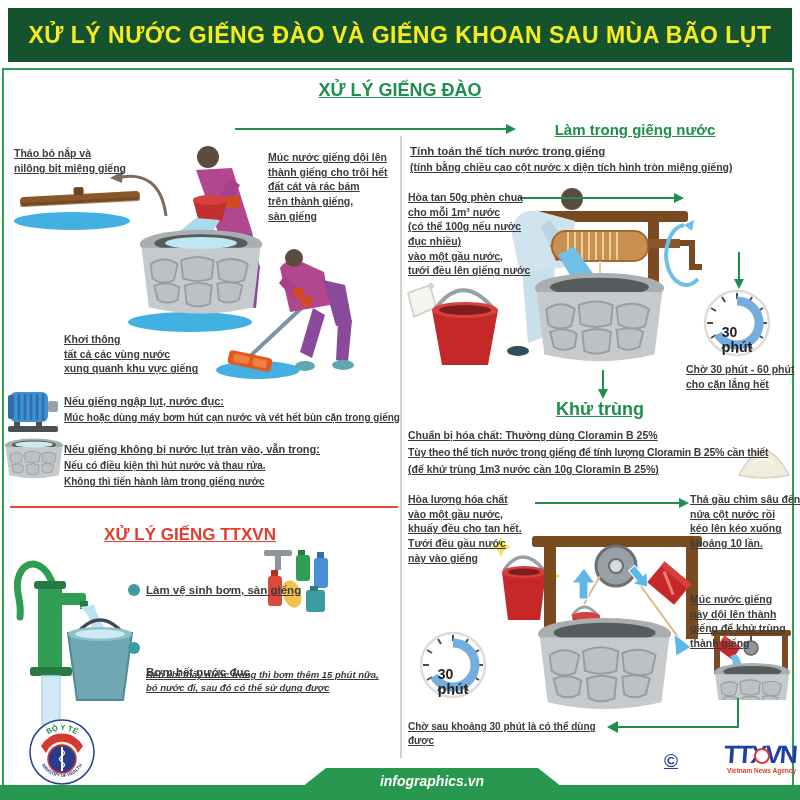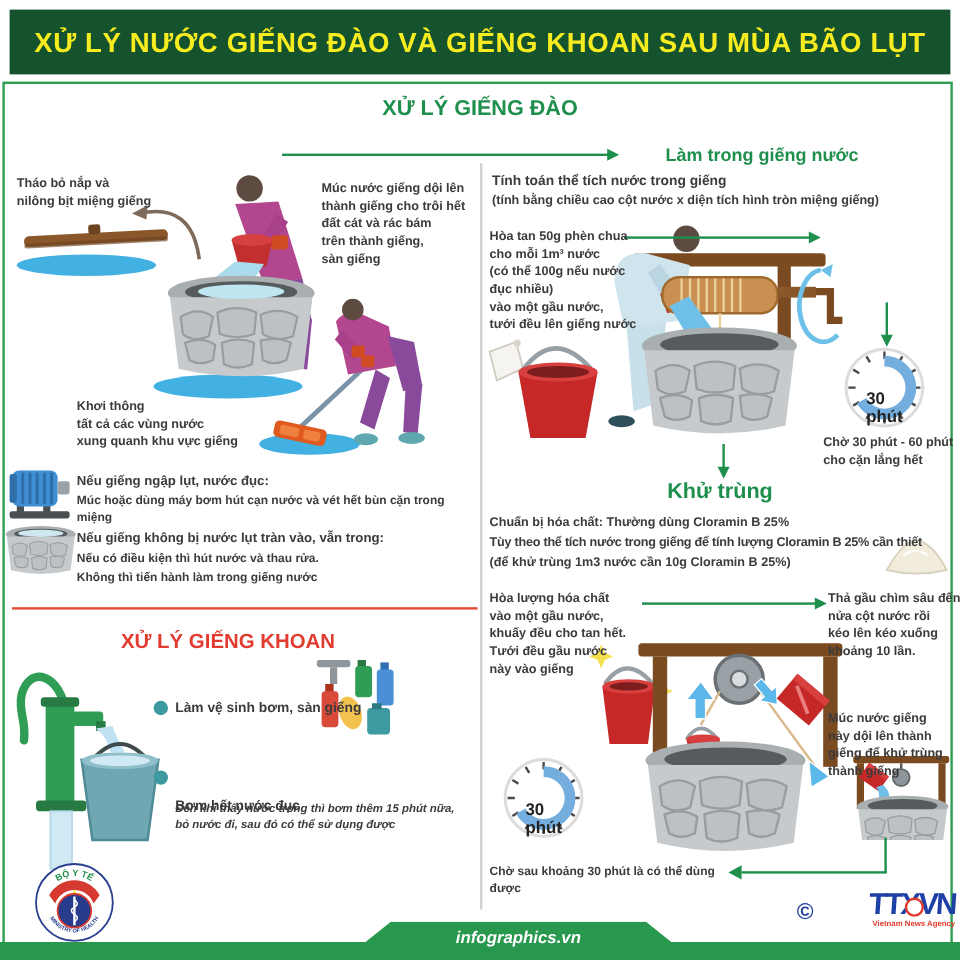--- a/index.html
+++ b/index.html
@@ -1,19 +1,19 @@
 <!DOCTYPE html>
 <html><head>
 <meta charset="utf-8">
 <style>
   html,body{margin:0;padding:0;background:#fff;}
   .page{position:relative;width:800px;height:800px;background:#fff;overflow:hidden;
         font-family:"Liberation Sans","DejaVu Sans",sans-serif;color:#3b3b3b;}
   .abs{position:absolute;}
-  .t{position:absolute;font-weight:bold;font-size:10.5px;line-height:1.4;color:#3b3b3b;white-space:pre-line;}
+  .t{position:absolute;font-weight:bold;font-size:10.5px;line-height:1.4;color:#3b3b3b;white-space:pre-line;text-decoration:underline;}
   .green{color:#1e8f4c;}
   .redtxt{color:#e23b2f;}
   .ctr{text-align:center;}
   .ital{font-style:italic;}
   .header{position:absolute;left:8px;top:8px;width:784px;height:54px;background:#14532d;
           display:flex;align-items:center;justify-content:center;}
   .header-title{color:#f7ec1f;font-weight:bold;font-size:23px;letter-spacing:.5px;text-align:center;}
   .frame{position:absolute;left:2px;top:68px;width:792px;height:720px;border:2px solid #2f9e52;box-sizing:border-box;}
   .divider-v{position:absolute;left:400px;top:136px;width:1.5px;height:622px;background:#d2d2d2;}
   .divider-red{position:absolute;left:10px;top:506px;width:388px;height:2px;background:#e24b36;}
@@ -298,27 +298,27 @@
 đất cát và rác bám
 trên thành giếng,
 sàn giếng</div>
   <div class="t" style="left:14px;top:146px;width:145px;">Tháo bỏ nắp và
 nilông bịt miệng giếng</div>
   <div class="t" style="left:64px;top:332px;width:175px;">Khơi thông
 tất cả các vùng nước
 xung quanh khu vực giếng</div>
 
   <div class="t" style="left:64px;top:394px;width:330px;font-size:11px;">Nếu giếng ngập lụt, nước đục:</div>
-  <div class="t" style="left:64px;top:411px;width:336px;font-size:10px;">Múc hoặc dùng máy bơm hút cạn nước và vét hết bùn cặn trong miệng</div>
+  <div class="t" style="left:64px;top:411px;width:336px;font-size:10px;">Múc hoặc dùng máy bơm hút cạn nước và vét hết bùn cặn trong giếng</div>
 
   <div class="t" style="left:64px;top:442px;width:336px;font-size:11px;">Nếu giếng không bị nước lụt tràn vào, vẫn trong:</div>
   <div class="t" style="left:64px;top:459px;width:336px;font-size:10px;">Nếu có điều kiện thì hút nước và thau rửa.</div>
   <div class="t" style="left:64px;top:475px;width:368px;font-size:10px;">Không thì tiến hành làm trong giếng nước</div>
 
-  <div class="t redtxt ctr" style="left:20px;top:523px;width:340px;font-size:17px;">XỬ LÝ GIẾNG KHOAN</div>
+  <div class="t redtxt ctr" style="left:20px;top:523px;width:340px;font-size:17px;">XỬ LÝ GIẾNG TTXVN</div>
 
   <div class="bullet" style="left:128px;top:584px;"></div>
   <div class="t" style="left:146px;top:582px;width:210px;font-size:11.5px;">Làm vệ sinh bơm, sàn giếng</div>
 
   <div class="bullet" style="left:128px;top:642px;"></div>
   <div class="t" style="left:146px;top:664px;width:210px;font-size:11.5px;">Bơm hết nước đục</div>
   <div class="t ital" style="left:146px;top:668px;width:255px;font-size:9.5px;">Đến khi thấy nước trong thì bơm thêm 15 phút nữa,
 bỏ nước đi, sau đó có thể sử dụng được</div>
 
   <div class="t" style="left:410px;top:143px;width:380px;font-size:11.5px;">Tính toán thể tích nước trong giếng</div>

